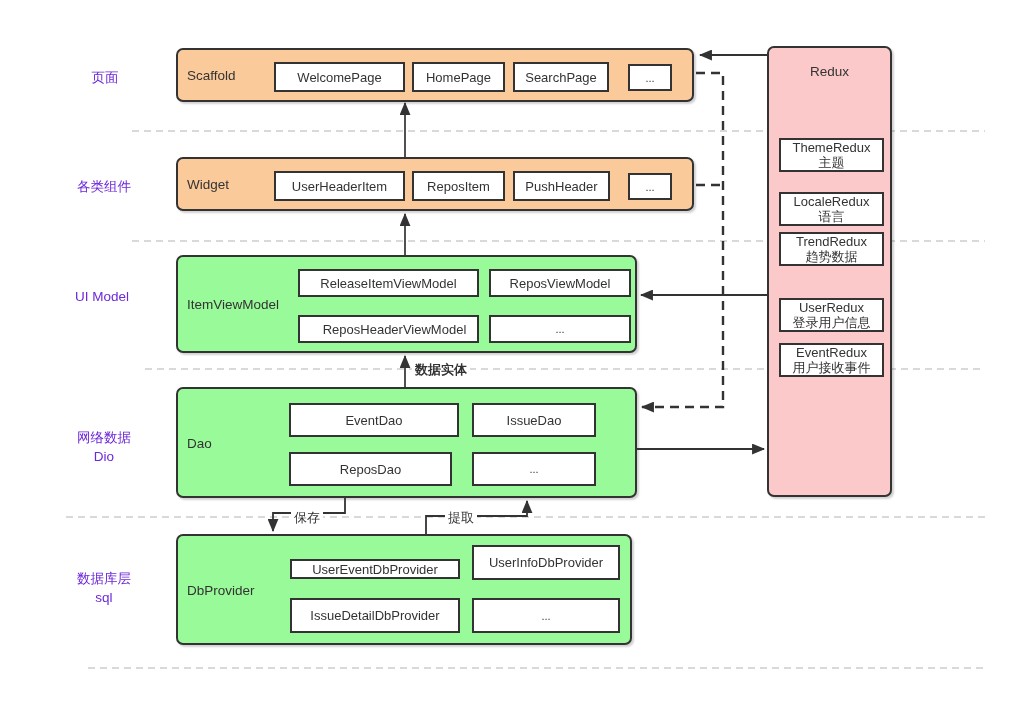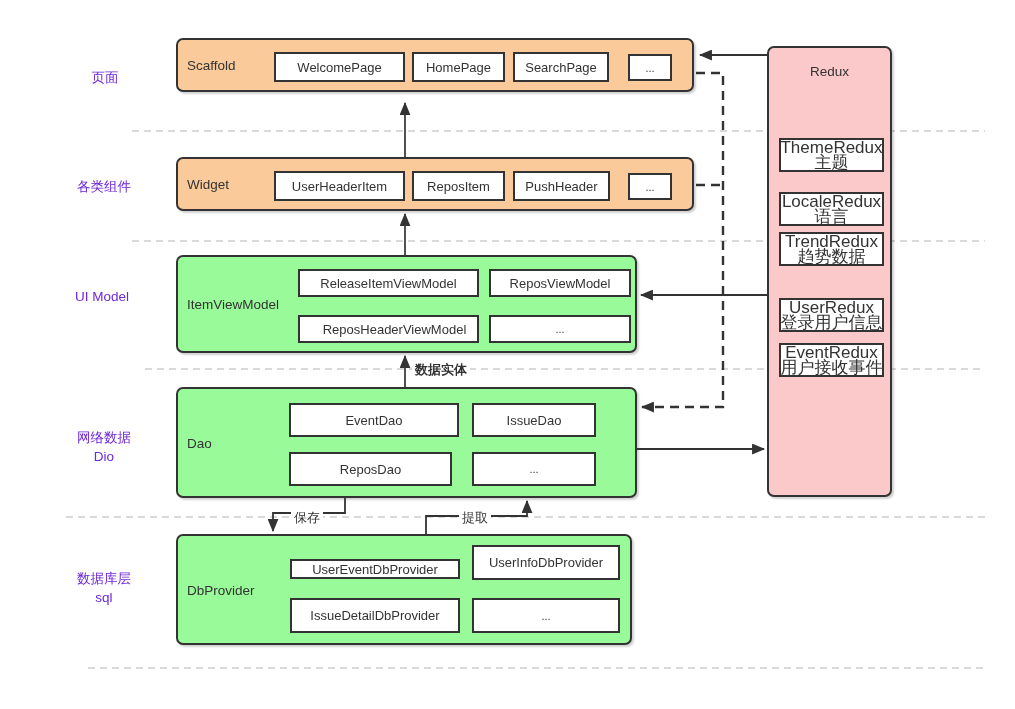--- a/index.html
+++ b/index.html
@@ -17,21 +17,21 @@
     position:absolute;z-index:1;border:2px solid #333;border-radius:7px;
     box-shadow:2px 2px 2px rgba(0,0,0,0.18);box-sizing:border-box;
   }
   .obox-title{
     position:absolute;top:50%;transform:translateY(-50%);font-size:13.5px;white-space:nowrap;
   }
   .ibox{
     position:absolute;background:#fff;border:2px solid #333;box-sizing:border-box;
     display:flex;align-items:center;justify-content:center;font-size:13px;white-space:nowrap;
   }
-  .redux-item{flex-direction:column;line-height:15px;font-size:17px;}
+  .redux-item{flex-direction:column;line-height:15px;font-size:13px;}
   .redux-title{
     position:absolute;top:16px;left:0;width:100%;text-align:center;font-size:13.5px;
   }
   .edge-label{
     position:absolute;z-index:3;background:#fff;font-size:13px;padding:0 3px;white-space:nowrap;
   }
   .edge-label.bold{font-weight:bold;}
 </style>
 </head>
 <body>
@@ -51,21 +51,21 @@
   <div class="side-label" style="left:52px;top:287px;width:100px;">UI Model</div>
   <div class="side-label" style="left:52px;top:428px;width:104px;">
     <div>网络数据</div>
     <div>Dio</div>
   </div>
   <div class="side-label" style="left:52px;top:569px;width:104px;">
     <div>数据库层</div>
     <div>sql</div>
   </div>
 
-  <div class="obox" style="left:176px;top:38px;width:518px;height:54px;background:#fbca9a;">
+  <div class="obox" style="left:176px;top:48px;width:518px;height:54px;background:#fbca9a;">
     <span class="obox-title" style="left:9px;">Scaffold</span>
     <div class="ibox" style="left:96px;top:12px;width:131px;height:30px;">WelcomePage</div>
     <div class="ibox" style="left:234px;top:12px;width:93px;height:30px;">HomePage</div>
     <div class="ibox" style="left:335px;top:12px;width:96px;height:30px;">SearchPage</div>
     <div class="ibox" style="left:450px;top:14px;width:44px;height:27px;font-size:11px;">...</div>
   </div>
 
   <div class="obox" style="left:176px;top:157px;width:518px;height:54px;background:#fbca9a;">
     <span class="obox-title" style="left:9px;">Widget</span>
     <div class="ibox" style="left:96px;top:12px;width:131px;height:30px;">UserHeaderItem</div>
@@ -139,15 +139,15 @@
     <path d="M767,55 L700,55" fill="none" stroke="#333" stroke-width="2" marker-end="url(#arrow)"></path>
     <path d="M767,295 L641,295" fill="none" stroke="#333" stroke-width="2" marker-end="url(#arrow)"></path>
     <path d="M637,449 L764,449" fill="none" stroke="#333" stroke-width="2" marker-end="url(#arrow)"></path>
 
     <path d="M696,73 L723,73 L723,407 L642,407" fill="none" stroke="#333" stroke-width="2.4" stroke-dasharray="9 6" marker-end="url(#arrow)"></path>
     <path d="M696,185 L723,185" fill="none" stroke="#333" stroke-width="2.4" stroke-dasharray="9 6"></path>
   </svg>
 
   <div class="edge-label bold" style="left:412px;top:361px;">数据实体</div>
   <div class="edge-label" style="left:291px;top:509px;">保存</div>
-  <div class="edge-label" style="left:459px;top:509px;">提取</div>
+  <div class="edge-label" style="left:445px;top:509px;">提取</div>
 
 </div>
 
 </body></html>

